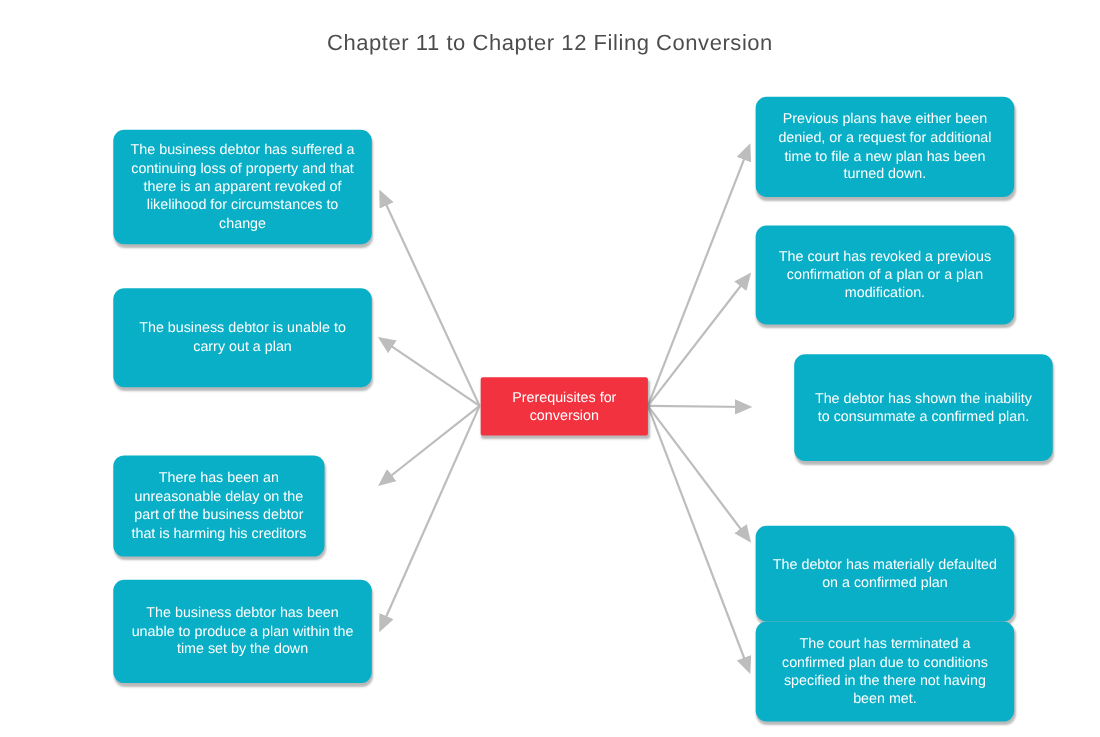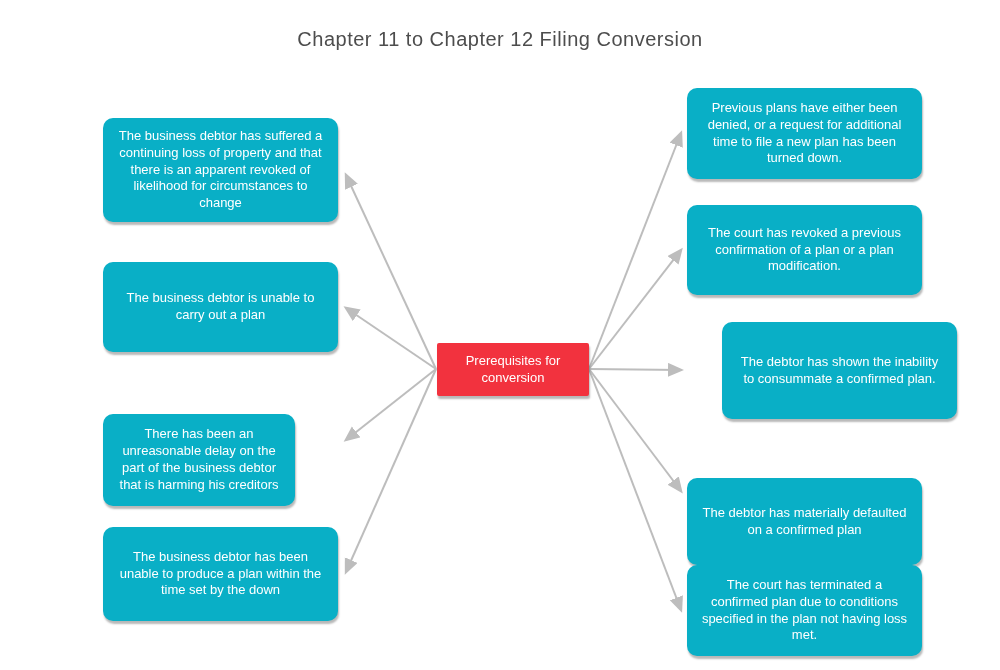--- a/index.html
+++ b/index.html
@@ -106,16 +106,16 @@
   <div class="node" style="left:687px; top:205px; width:235px; height:90px;align-items:center;">
     <span>The court has revoked a previous confirmation of a plan or a plan modification.</span>
   </div>
   <div class="node" style="left:722px; top:322px; width:235px; height:97px;">
     <span>The debtor has shown the inability to consummate a confirmed plan.</span>
   </div>
   <div class="node" style="left:687px; top:448px; width:235px; height:87px;margin-top:30px;">
     <span>The debtor has materially defaulted on a confirmed plan</span>
   </div>
   <div class="node" style="left:687px; top:565px; width:235px; height:91px;">
-    <span>The court has terminated a confirmed plan due to conditions specified in the plan not having loss met.</span>
+    <span>The court has terminated a confirmed plan due to conditions specified in the there not having been met.</span>
   </div>
 
 </div>
 
 </body></html>

